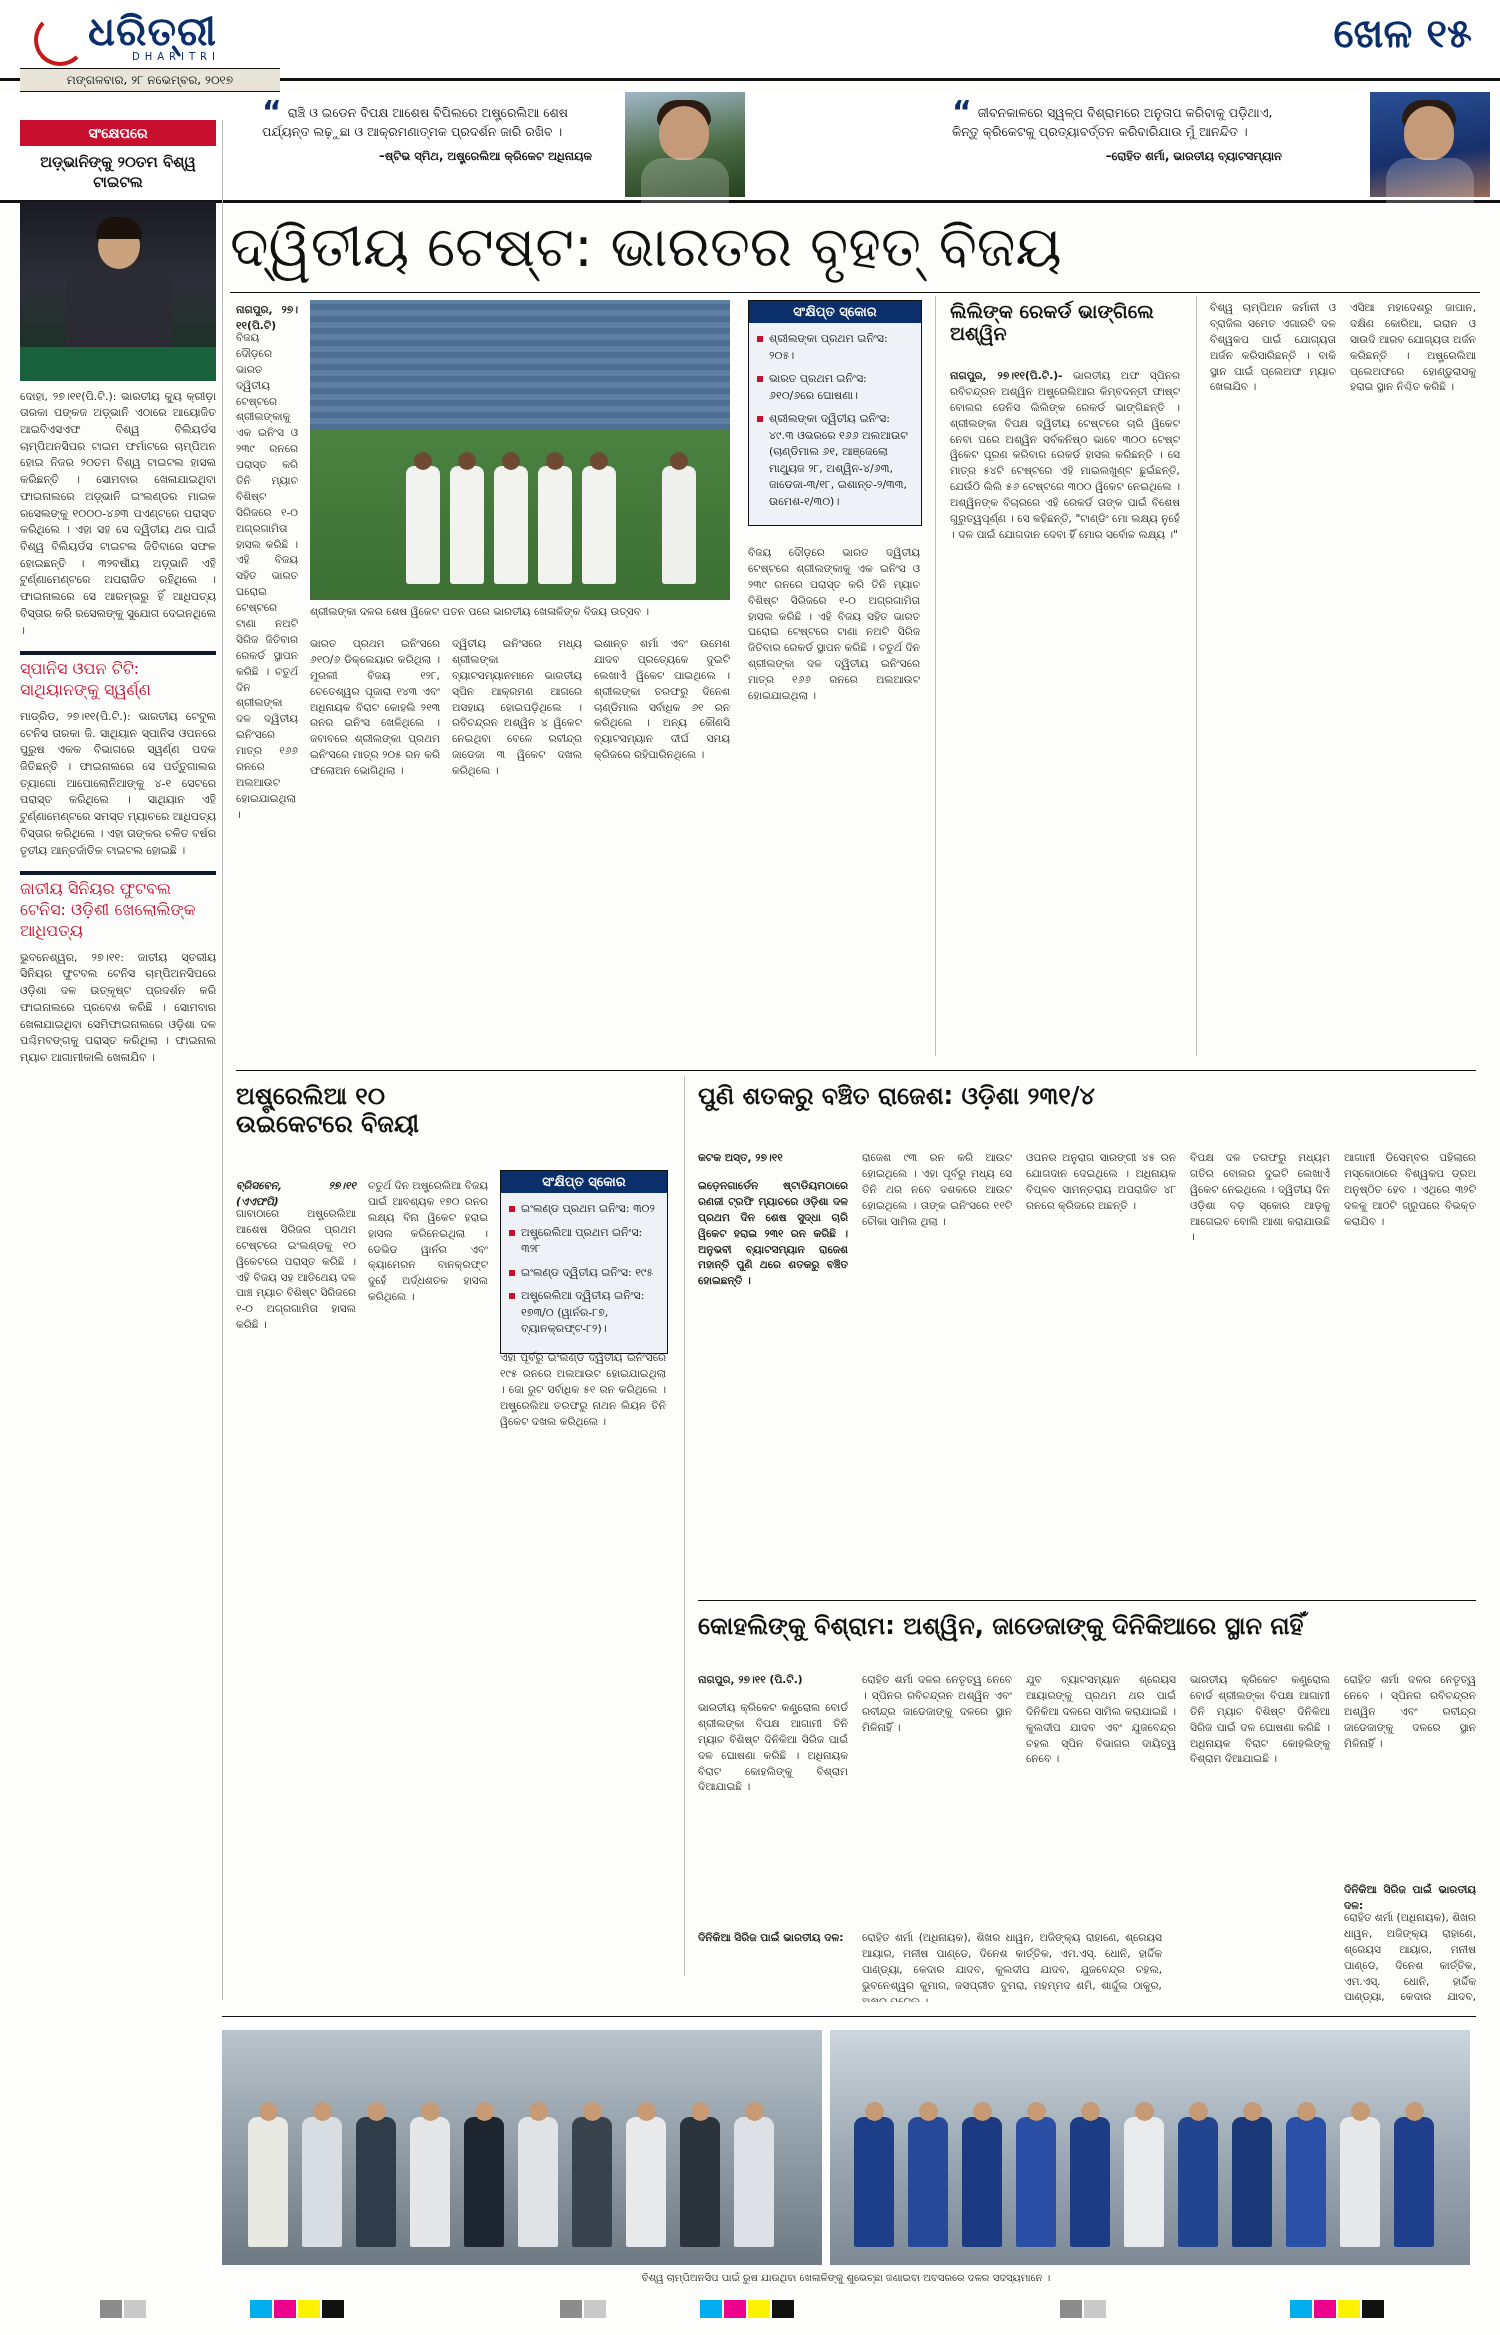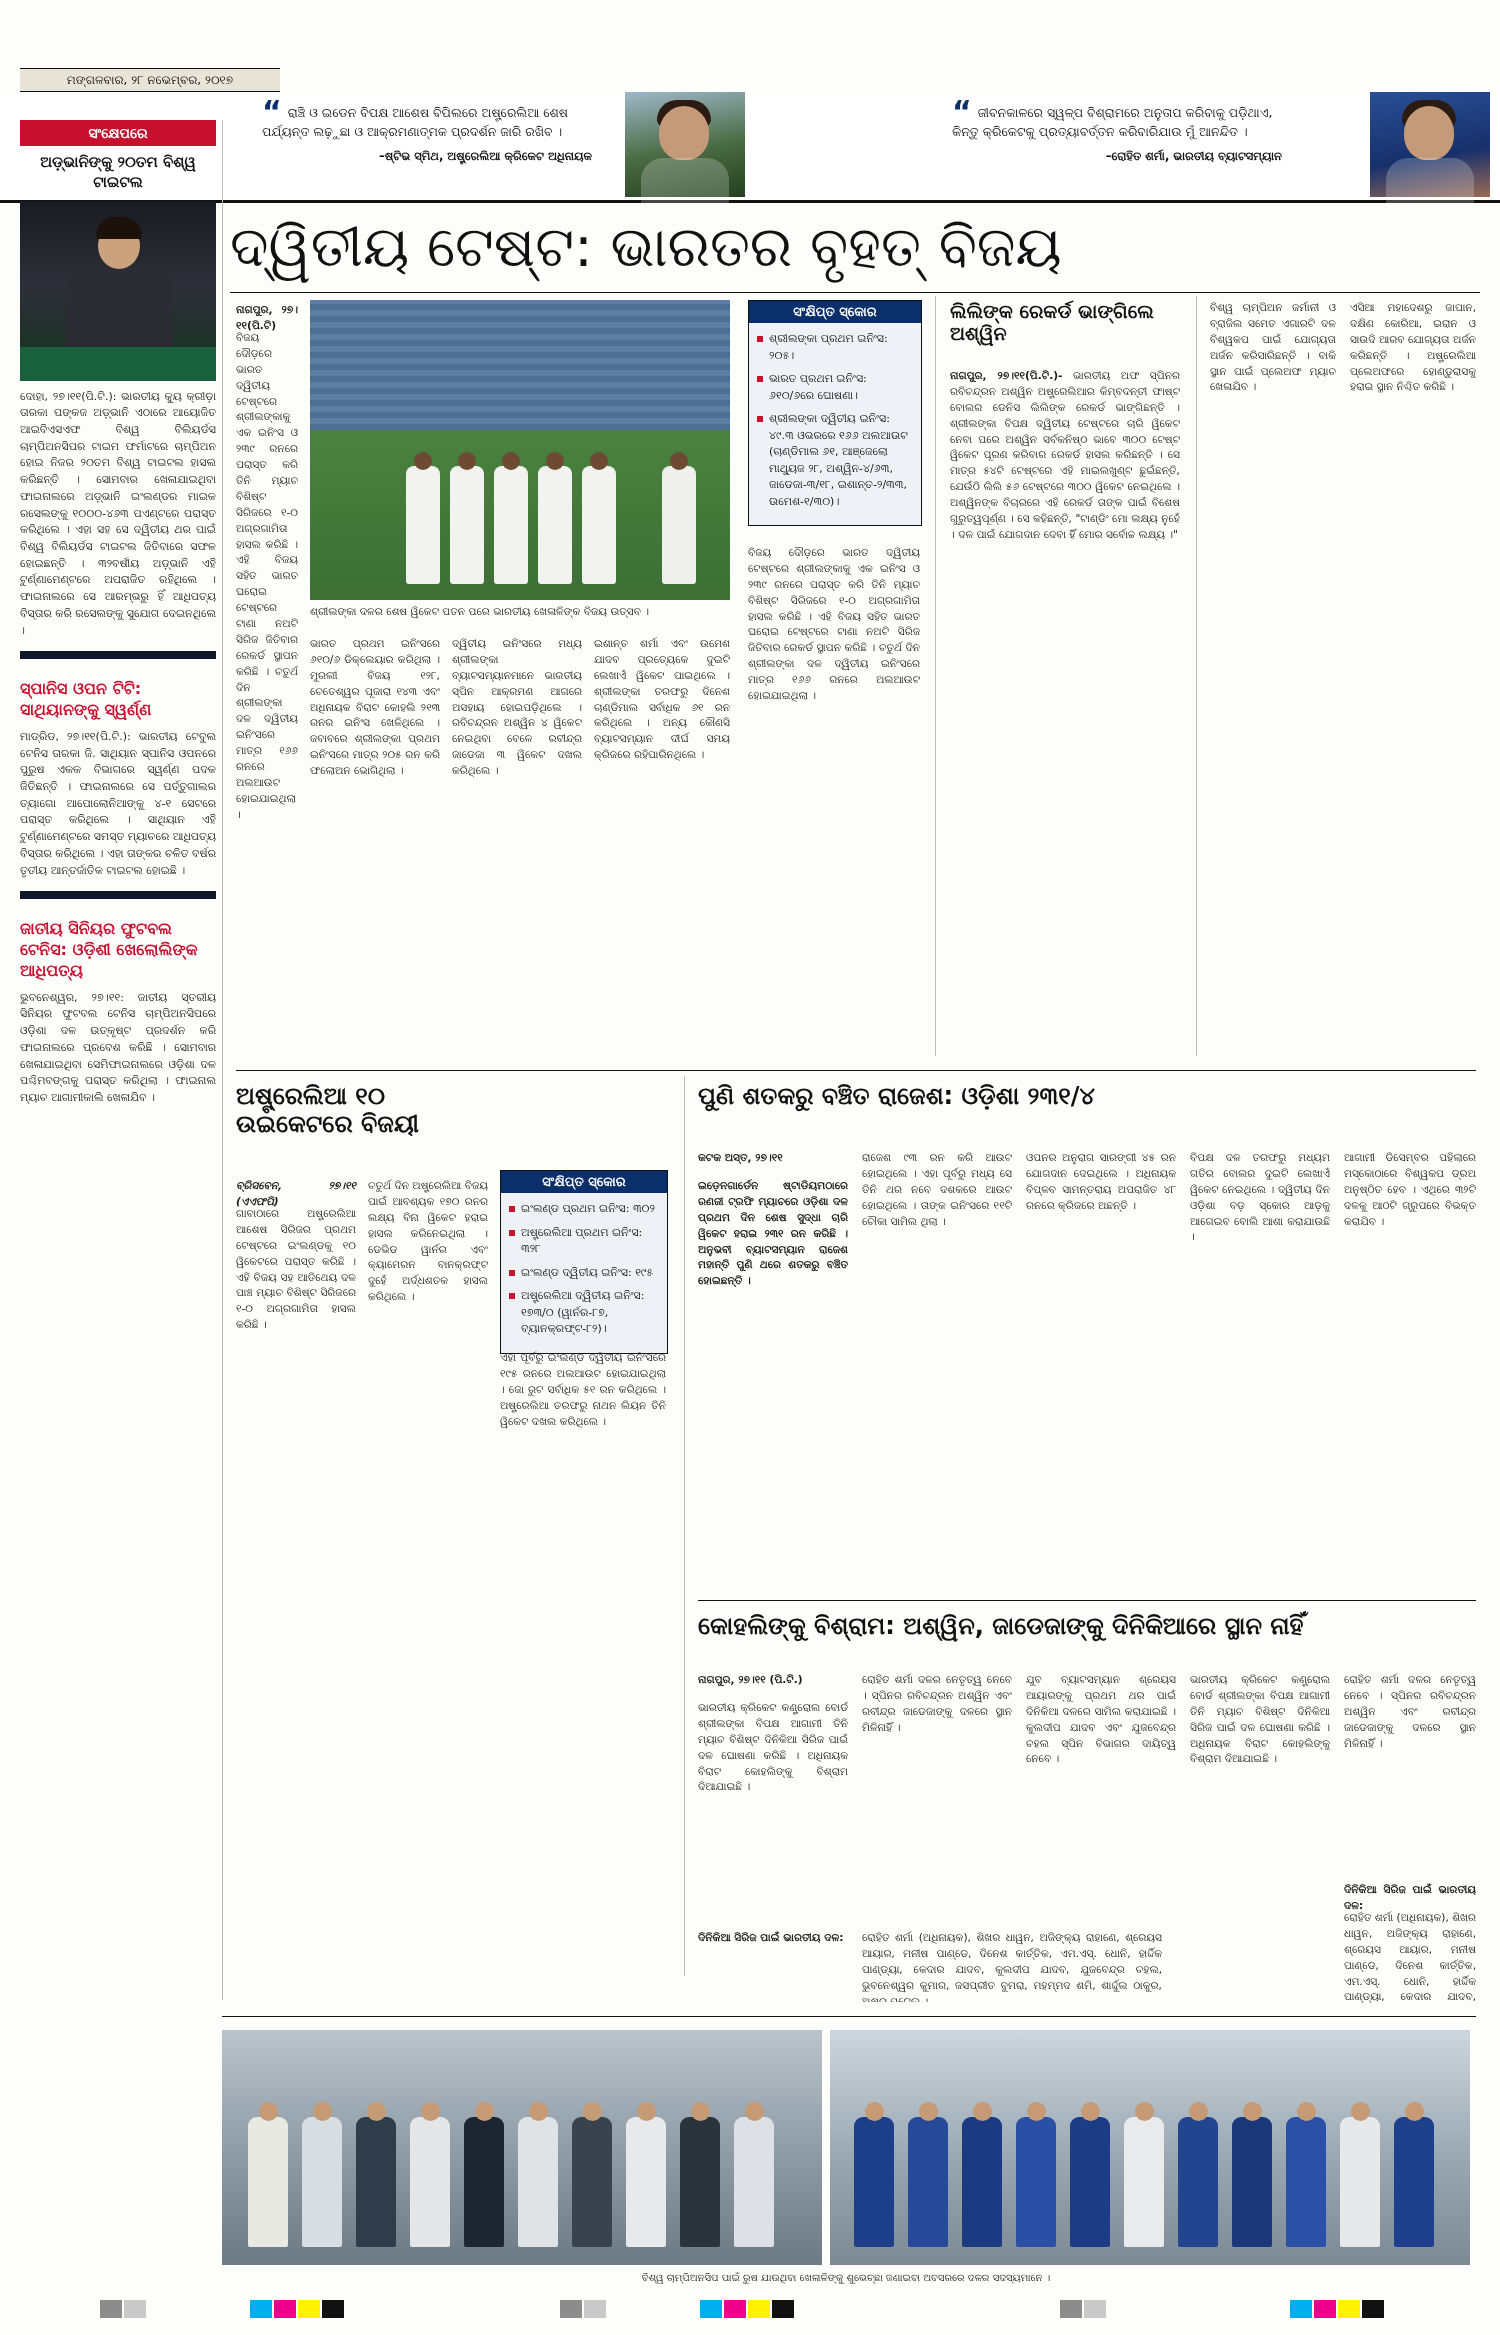--- a/index.html
+++ b/index.html
@@ -35,21 +35,21 @@
   
   .sidebar{position:absolute;left:20px;top:120px;width:196px;}
   .sanskhepa{width:196px;height:26px;background:#c8102e;color:#fff;font-size:14px;font-weight:bold;text-align:center;line-height:26px;}
   .side-head{font-size:15px;font-weight:bold;line-height:1.35;color:#111;margin-top:6px;text-align:center;}
   .side-photo{width:196px;height:180px;margin-top:8px;background:linear-gradient(180deg,#1a1a22 0%,#2e2e38 45%,#14331f 100%);position:relative;overflow:hidden;}
   .side-photo .p-head{position:absolute;left:78px;top:22px;width:42px;height:46px;border-radius:50%;background:#caa27e;}
   .side-photo .p-hair{position:absolute;left:76px;top:16px;width:46px;height:22px;border-radius:22px 22px 4px 4px;background:#1b120c;}
   .side-photo .p-body{position:absolute;left:46px;top:66px;width:106px;height:80px;border-radius:16px 16px 0 0;background:#2b2b33;}
   .side-photo .p-table{position:absolute;left:0;bottom:0;width:196px;height:34px;background:#18613c;}
   .side-text{font-size:11px;line-height:1.52;text-align:justify;margin-top:8px;color:#1a1a1a;}
-  .side-sub{font-size:16px;font-weight:bold;line-height:1.3;margin-top:12px;color:#111;border-top:8px solid #0f172a;padding-top:20px;}
+  .side-sub{font-size:16px;font-weight:normal;line-height:1.3;margin-top:12px;color:#111;border-top:4px solid #0f172a;padding-top:4px;}
   .side-sub.red{color:#c8102e;}
 
   
   .col{position:absolute;font-size:10.6px;line-height:1.5;text-align:justify;color:#1a1a1a;}
   .dateline{font-weight:bold;font-size:10.6px;}
   .rule-v{position:absolute;width:1px;background:#bdbdbd;}
   .rule-h{position:absolute;height:1px;background:#111;}
 
   
   .mainphoto{position:absolute;left:310px;top:300px;width:420px;height:300px;background:linear-gradient(180deg,#6f8fb0 0%,#54789c 42%,#4f7d46 43%,#3f7a3a 100%);overflow:hidden;}
@@ -82,20 +82,28 @@
 
   
   .colorbar{position:absolute;left:0;top:2300px;width:1500px;height:18px;}
   .cb{position:absolute;top:0;width:22px;height:18px;}
 </style>
 </head>
 <body>
 
 <div class="page">
 
+  <div class="masthead">
+    <div class="logo-box">
+      <div class="logo-swirl"></div>
+      <div class="logo-text" style="margin-left:54px;">ଧରିତ୍ରୀ</div>
+      <div class="logo-sub" style="margin-left:54px;">DHARITRI</div>
+    </div>
+    <div class="khela">ଖେଳ ୧୫</div>
+  </div>
   <div class="date-bar">ମଙ୍ଗଳବାର, ୨୮ ନଭେମ୍ବର, ୨୦୧୭</div>
 
   <div class="quotestrip">
     <div class="quote q-left">
       <span class="qmark">“</span>
       <span>ରାଞ୍ଚି ଓ ଇଡେନ ବିପକ୍ଷ ଆଶେଷ ବିପିଲରେ ଅଷ୍ଟ୍ରେଲିଆ ଶେଷ ପର୍ଯ୍ୟନ୍ତ ଲଢ଼ୁଛା ଓ ଆକ୍ରମଣାତ୍ମକ ପ୍ରଦର୍ଶନ ଜାରି ରଖିବ ।</span>
       <div class="q-attr">–ଷ୍ଟିଭ ସ୍ମିଥ, ଅଷ୍ଟ୍ରେଲିଆ କ୍ରିକେଟ ଅଧିନାୟକ</div>
     </div>
     <div class="portrait left">
       <div class="hair"></div>

